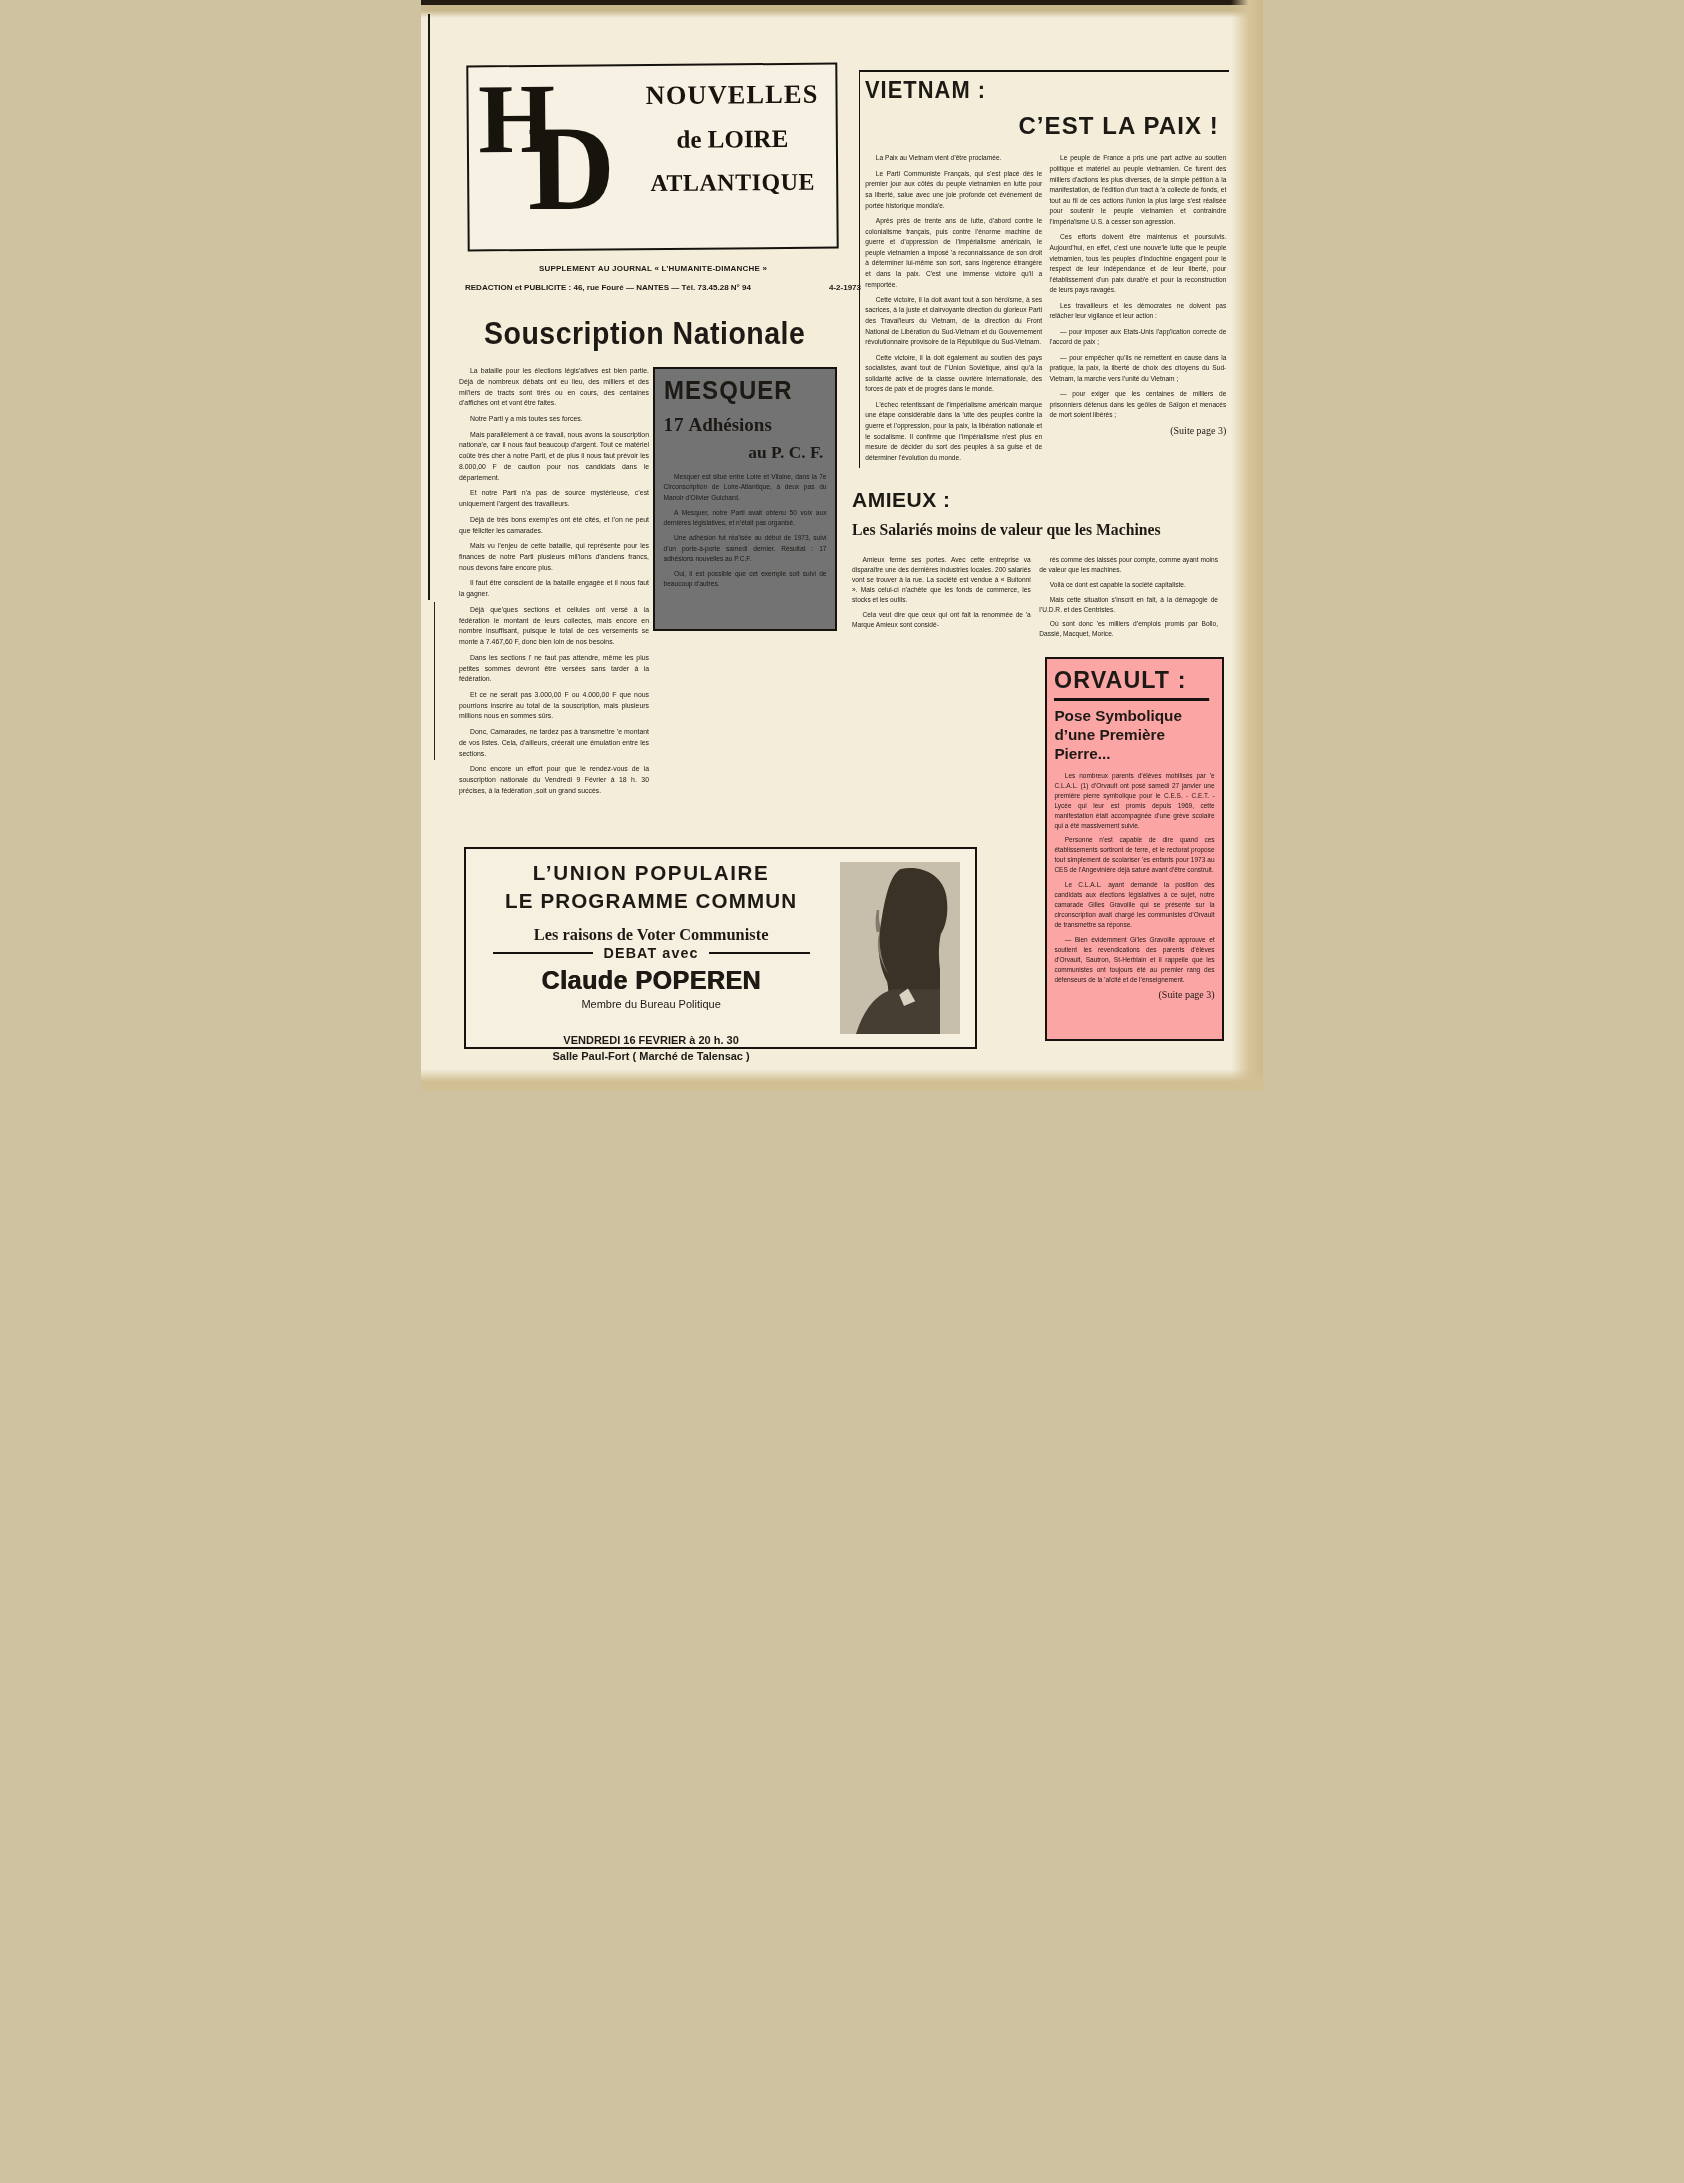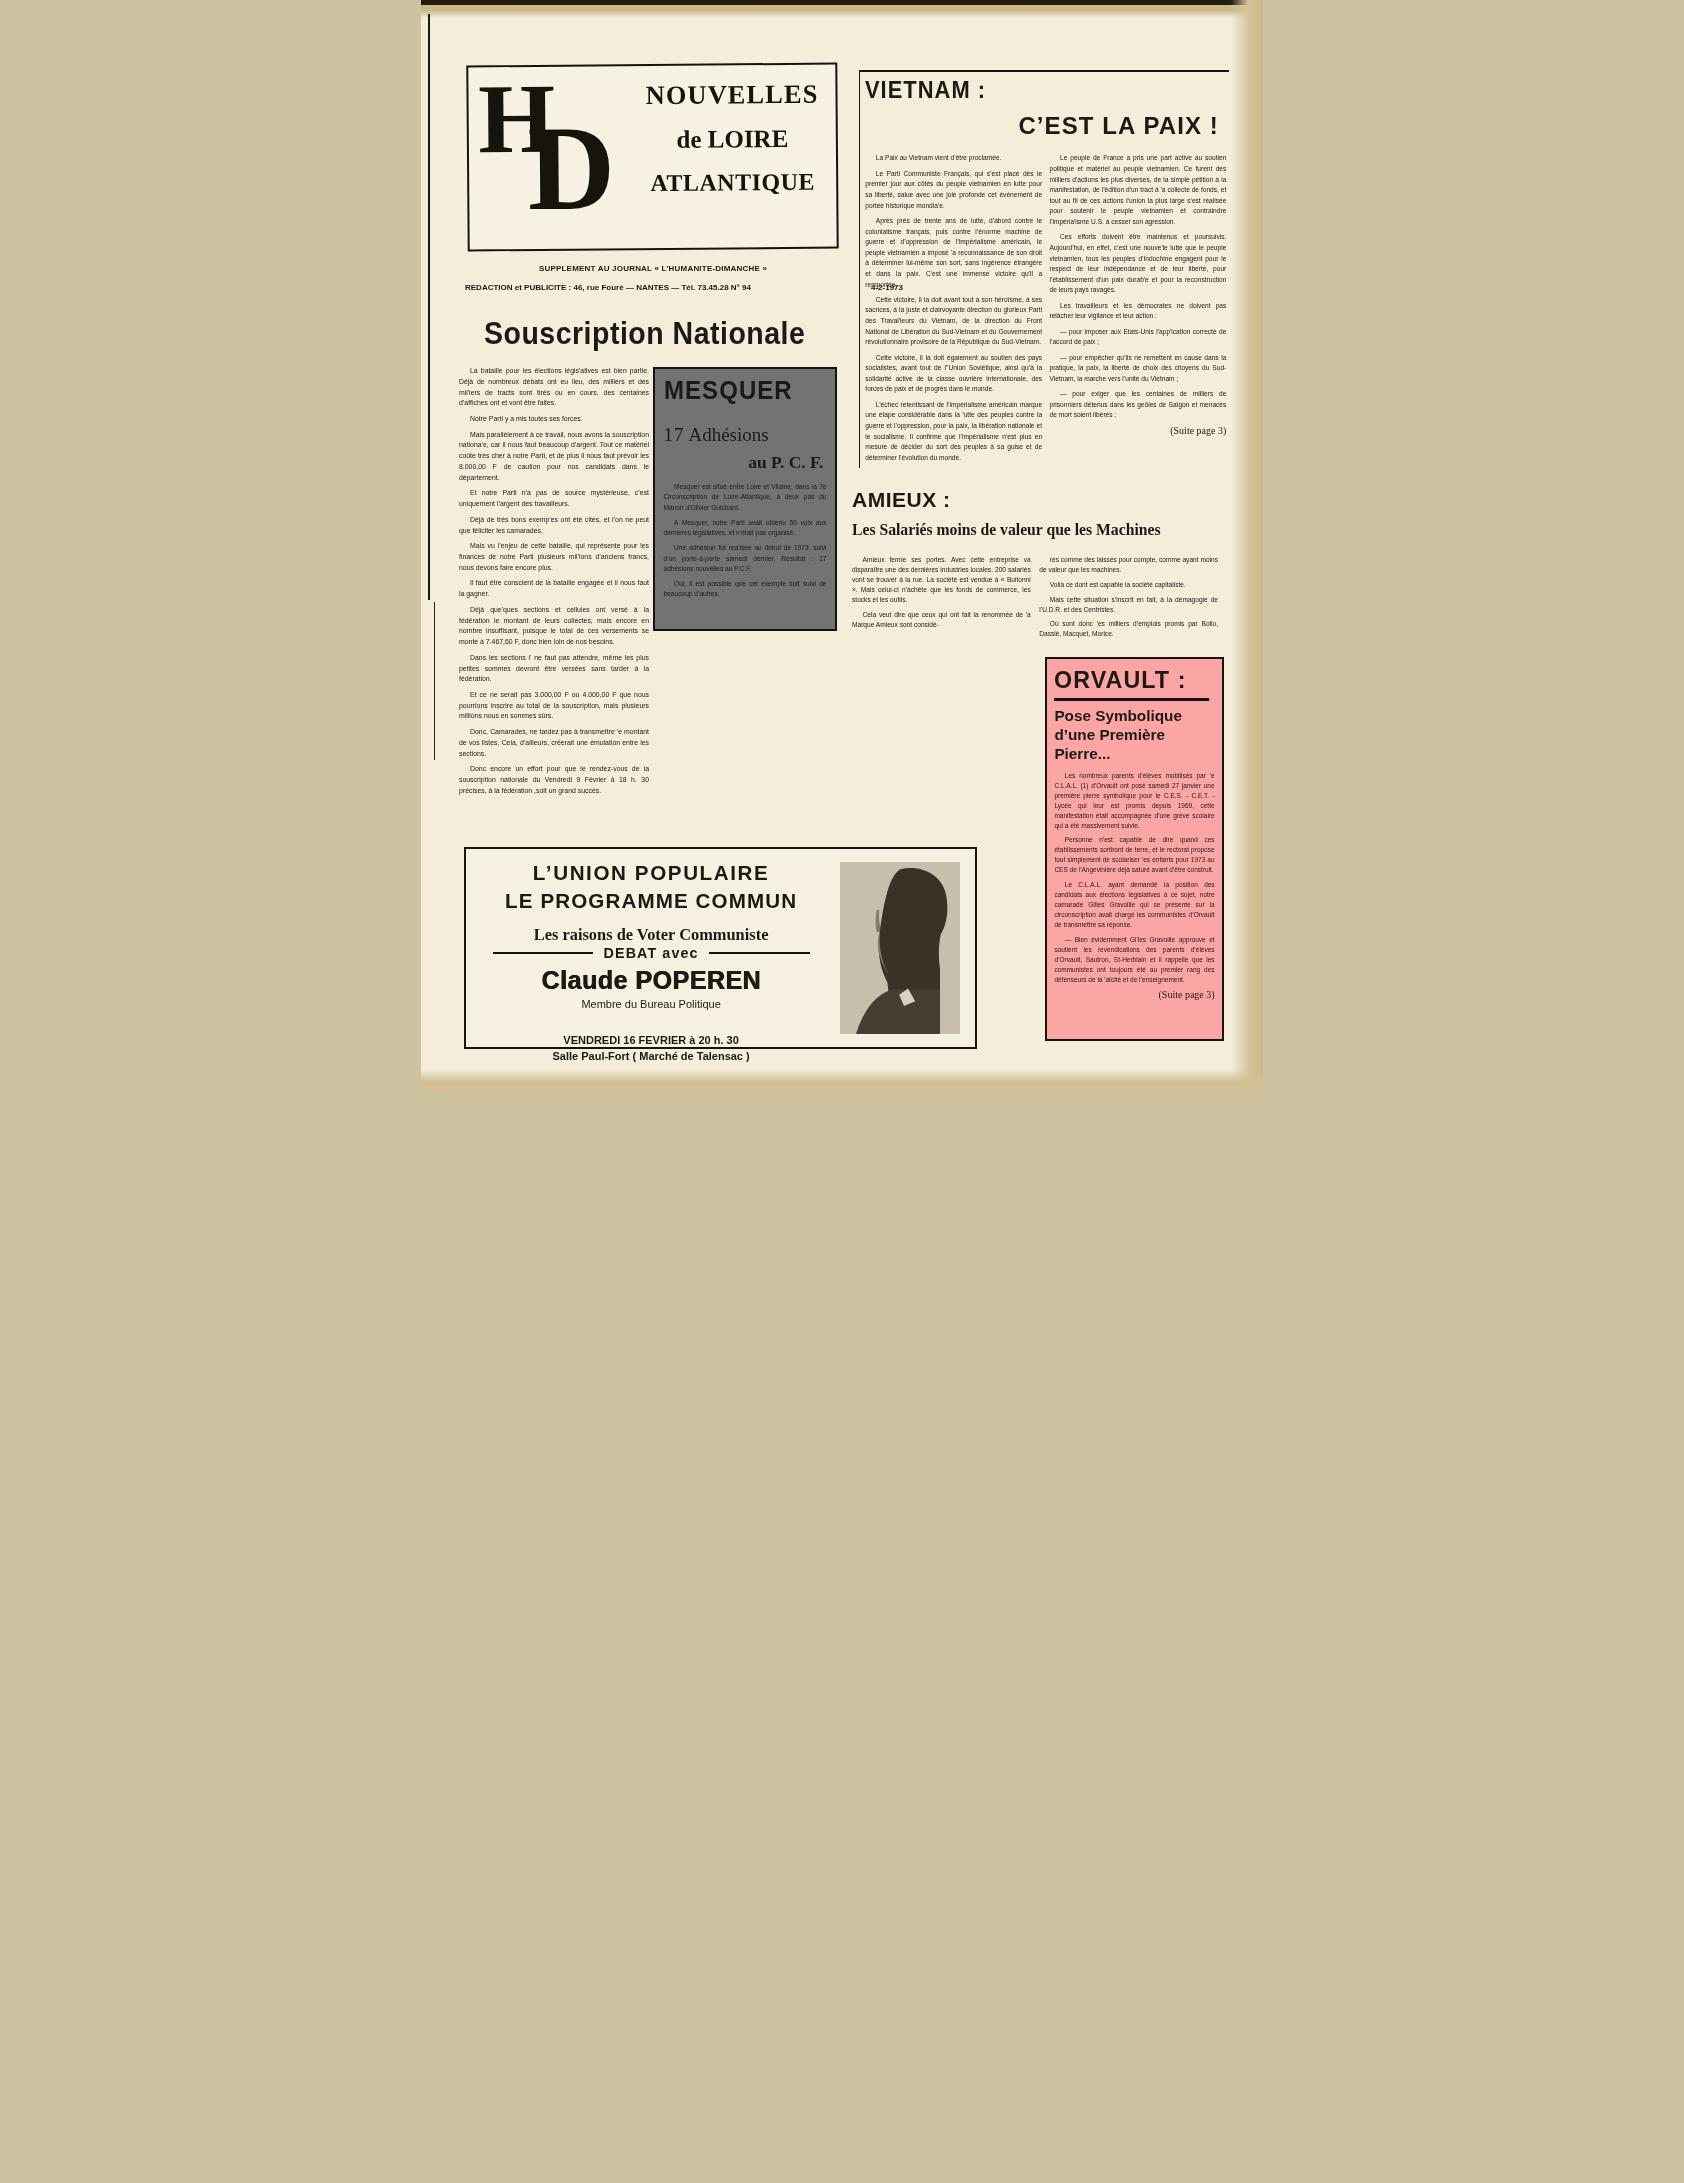--- a/index.html
+++ b/index.html
@@ -24,21 +24,21 @@
     font-weight:bold;font-size:99px;line-height:1;color:#17130d;}
   .hd-logo .ld{position:absolute;left:49px;top:31px;font-family:"Liberation Serif",serif;
     font-weight:bold;font-size:121px;line-height:1;color:#17130d;}
   .mast-title{position:absolute;right:8.5px;top:13.7px;width:190px;text-align:center;
     font-family:"Liberation Serif",serif;font-weight:bold;color:#17130d;}
   .mast-title .t1{font-size:26.4px;letter-spacing:1.1px;}
   .mast-title .t2{font-size:25px;margin-top:15px;}
   .mast-title .t3{font-size:24px;margin-top:16px;letter-spacing:0.5px;}
   .supplement{position:absolute;left:79px;top:264px;width:306px;text-align:center;
     font-size:8px;font-weight:bold;letter-spacing:0.2px;}
-  .redaction{position:absolute;left:44px;top:283px;width:438px;display:flex;
+  .redaction{position:absolute;left:44px;top:283px;width:396px;display:flex;
     justify-content:space-between;font-size:8px;font-weight:bold;}
 
   
   .body-txt p{margin:0 0 4.8px 0;text-indent:1.6em;text-align:justify;}
   .suite{text-align:right;font-family:"Liberation Serif",serif;font-size:10px;margin-top:5.3px;}
 
   
   .vietnam{position:absolute;left:438px;top:70px;width:361px;
     border-top:2.1px solid #16130e;border-left:1.6px solid #16130e;padding:5.3px 3.2px 0 5.3px;}
   .viet-h1{font-size:23px;font-weight:bold;letter-spacing:1.1px;transform:scaleX(.95);
@@ -50,21 +50,21 @@
 
   
   .sous-title{position:absolute;left:63px;top:317px;width:296px;text-align:center;
     font-size:28.5px;font-weight:bold;letter-spacing:0.5px;transform:scaleY(1.12);white-space:nowrap;}
   .sous-body{position:absolute;left:38px;top:366px;width:190px;font-size:6.9px;line-height:10.8px;}
 
   
   .mesquer{position:absolute;left:232px;top:367px;width:184px;height:264px;
     border:2.1px solid #16130e;background:#737373;padding:7.4px 8.5px;box-sizing:border-box;}
   .mesq-title{font-size:25px;font-weight:bold;letter-spacing:1.1px;transform:scaleX(.96);transform-origin:left;}
-  .mesq-sub1{font-family:"Liberation Serif",serif;font-weight:normal;font-size:19px;margin-top:19px;}
+  .mesq-sub1{font-family:"Liberation Serif",serif;font-weight:bold;font-size:19px;margin-top:9px;}
   .mesq-sub1 .num{letter-spacing:1.1px;}
   .mesq-sub2{font-family:"Liberation Serif",serif;font-weight:bold;font-size:17.4px;
     text-align:right;padding-right:3.2px;margin-top:5.3px;}
   .mesq-body{margin-top:9.5px;font-size:6.6px;line-height:10.3px;}
 
   
   .amieux-h{position:absolute;left:431px;top:488px;font-size:21px;font-weight:bold;letter-spacing:0.5px;}
   .amieux-sub{position:absolute;left:431px;top:521px;width:370px;
     font-family:"Liberation Serif",serif;font-weight:bold;font-size:16px;white-space:nowrap;
     transform:scaleX(.98);transform-origin:left;}

